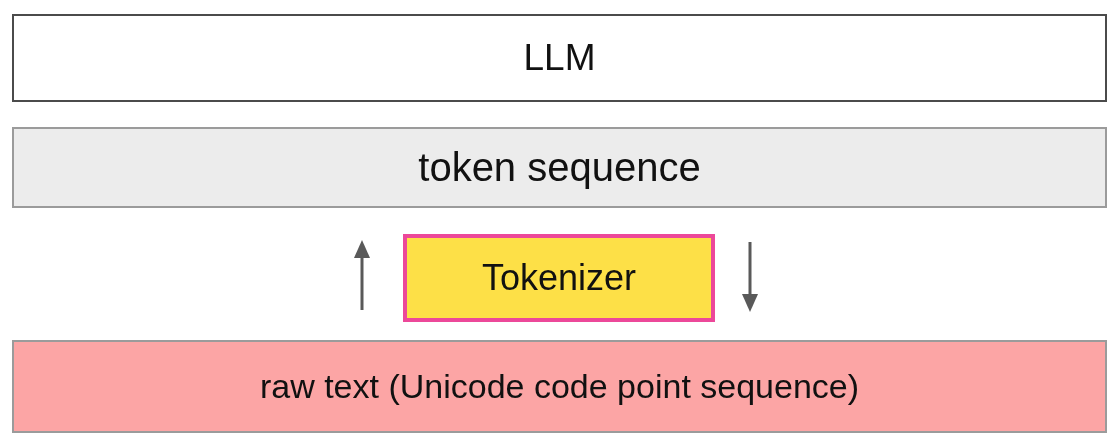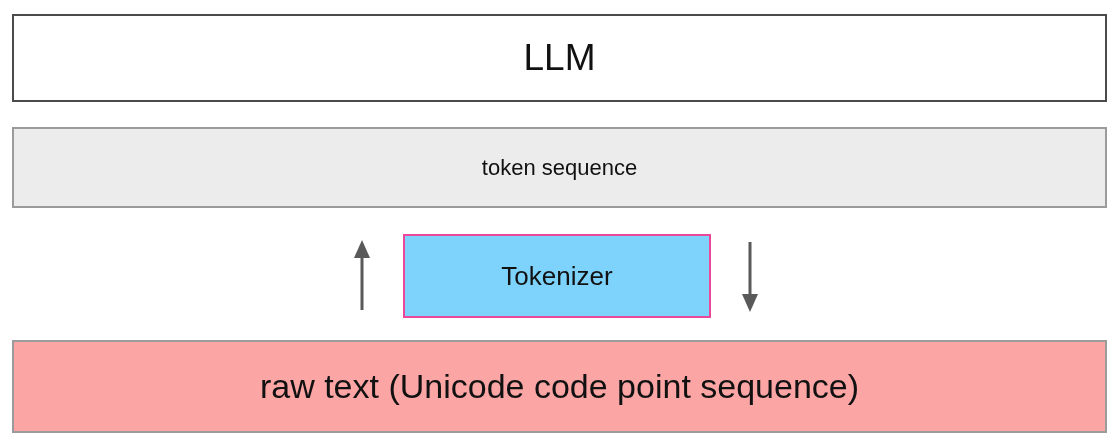--- a/index.html
+++ b/index.html
@@ -22,27 +22,27 @@
   .box-llm {
     left: 12px; top: 14px; width: 1091px; height: 84px;
     background: #ffffff;
     border: 2px solid #4b4b4b;
     font-size: 37px;
   }
   .box-token-seq {
     left: 12px; top: 127px; width: 1091px; height: 77px;
     background: #ececec;
     border: 2px solid #9b9b9b;
-    font-size: 22px;
+    font-size: 40px;
   }
   .box-tokenizer {
     left: 403px; top: 234px; width: 304px; height: 80px;
-    background: #7dd3fc;
-    border: 2px solid #ec4899;
-    font-size: 26px;
+    background: #fde047;
+    border: 4px solid #ec4899;
+    font-size: 36px;
   }
   .box-raw-text {
     left: 12px; top: 340px; width: 1091px; height: 89px;
     background: #fca5a5;
     border: 2px solid #9b9b9b;
     font-size: 34px;
   }
   .arrow {
     position: absolute;
     width: 26px;

